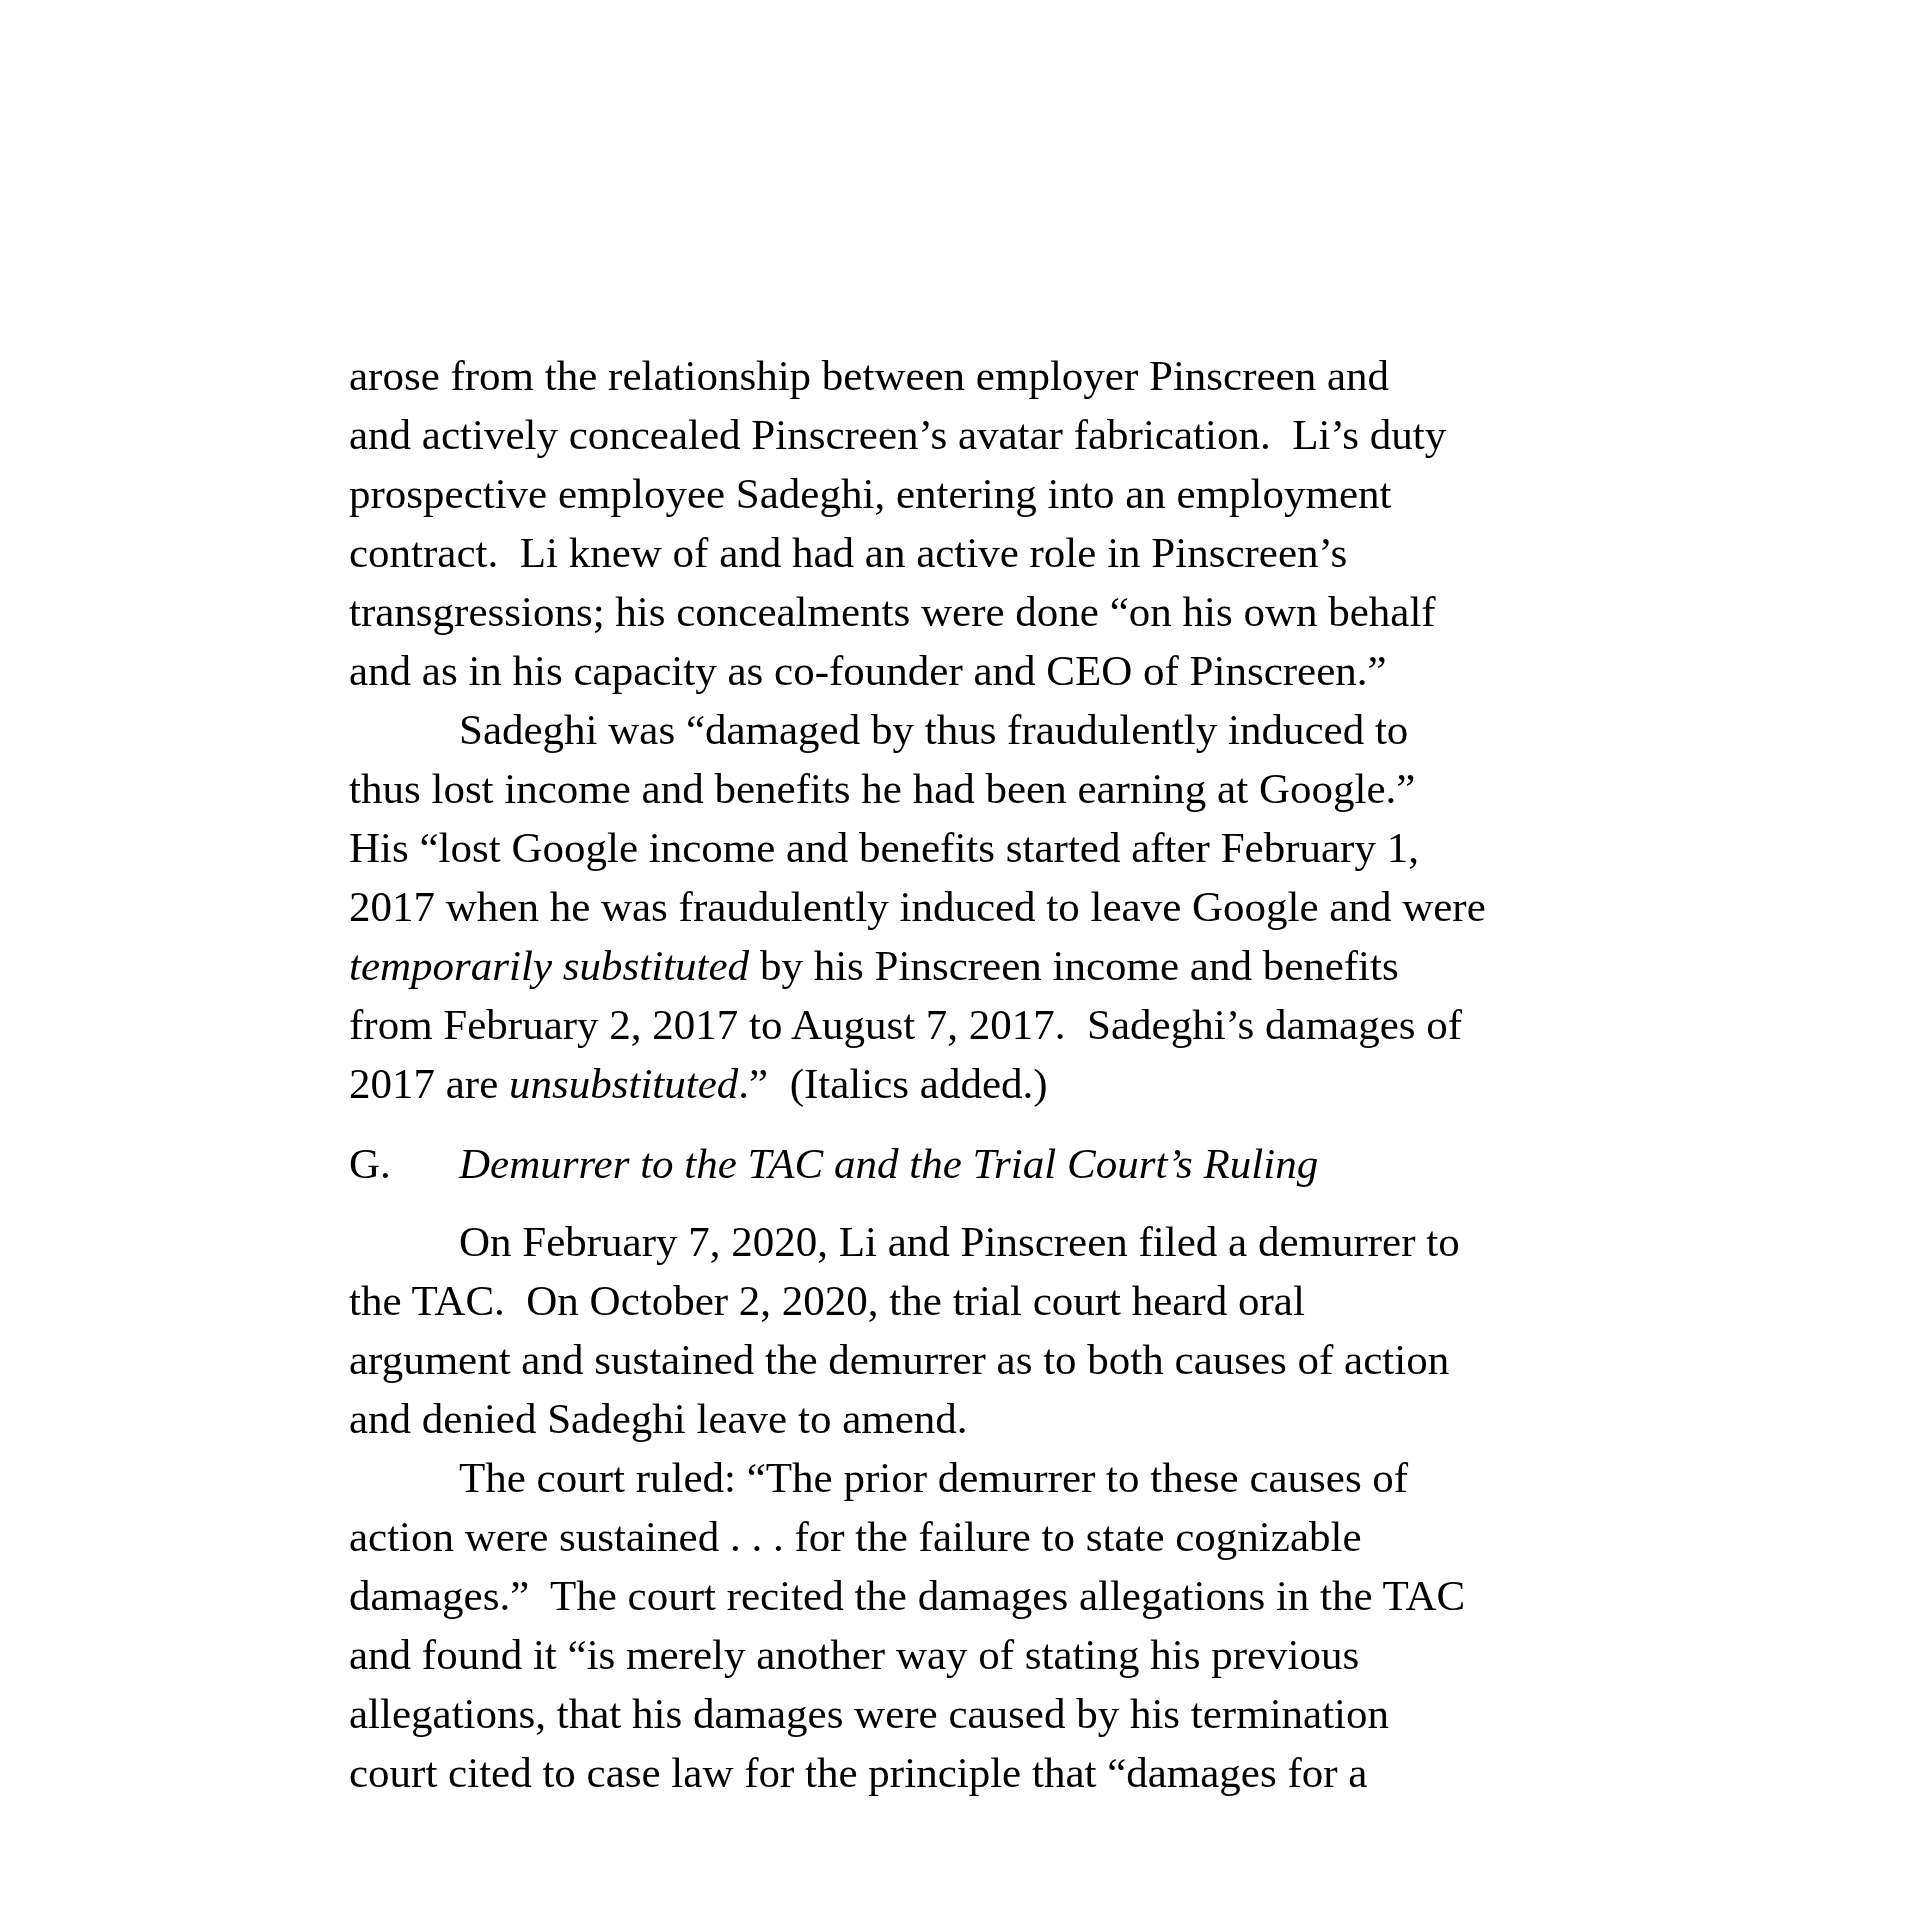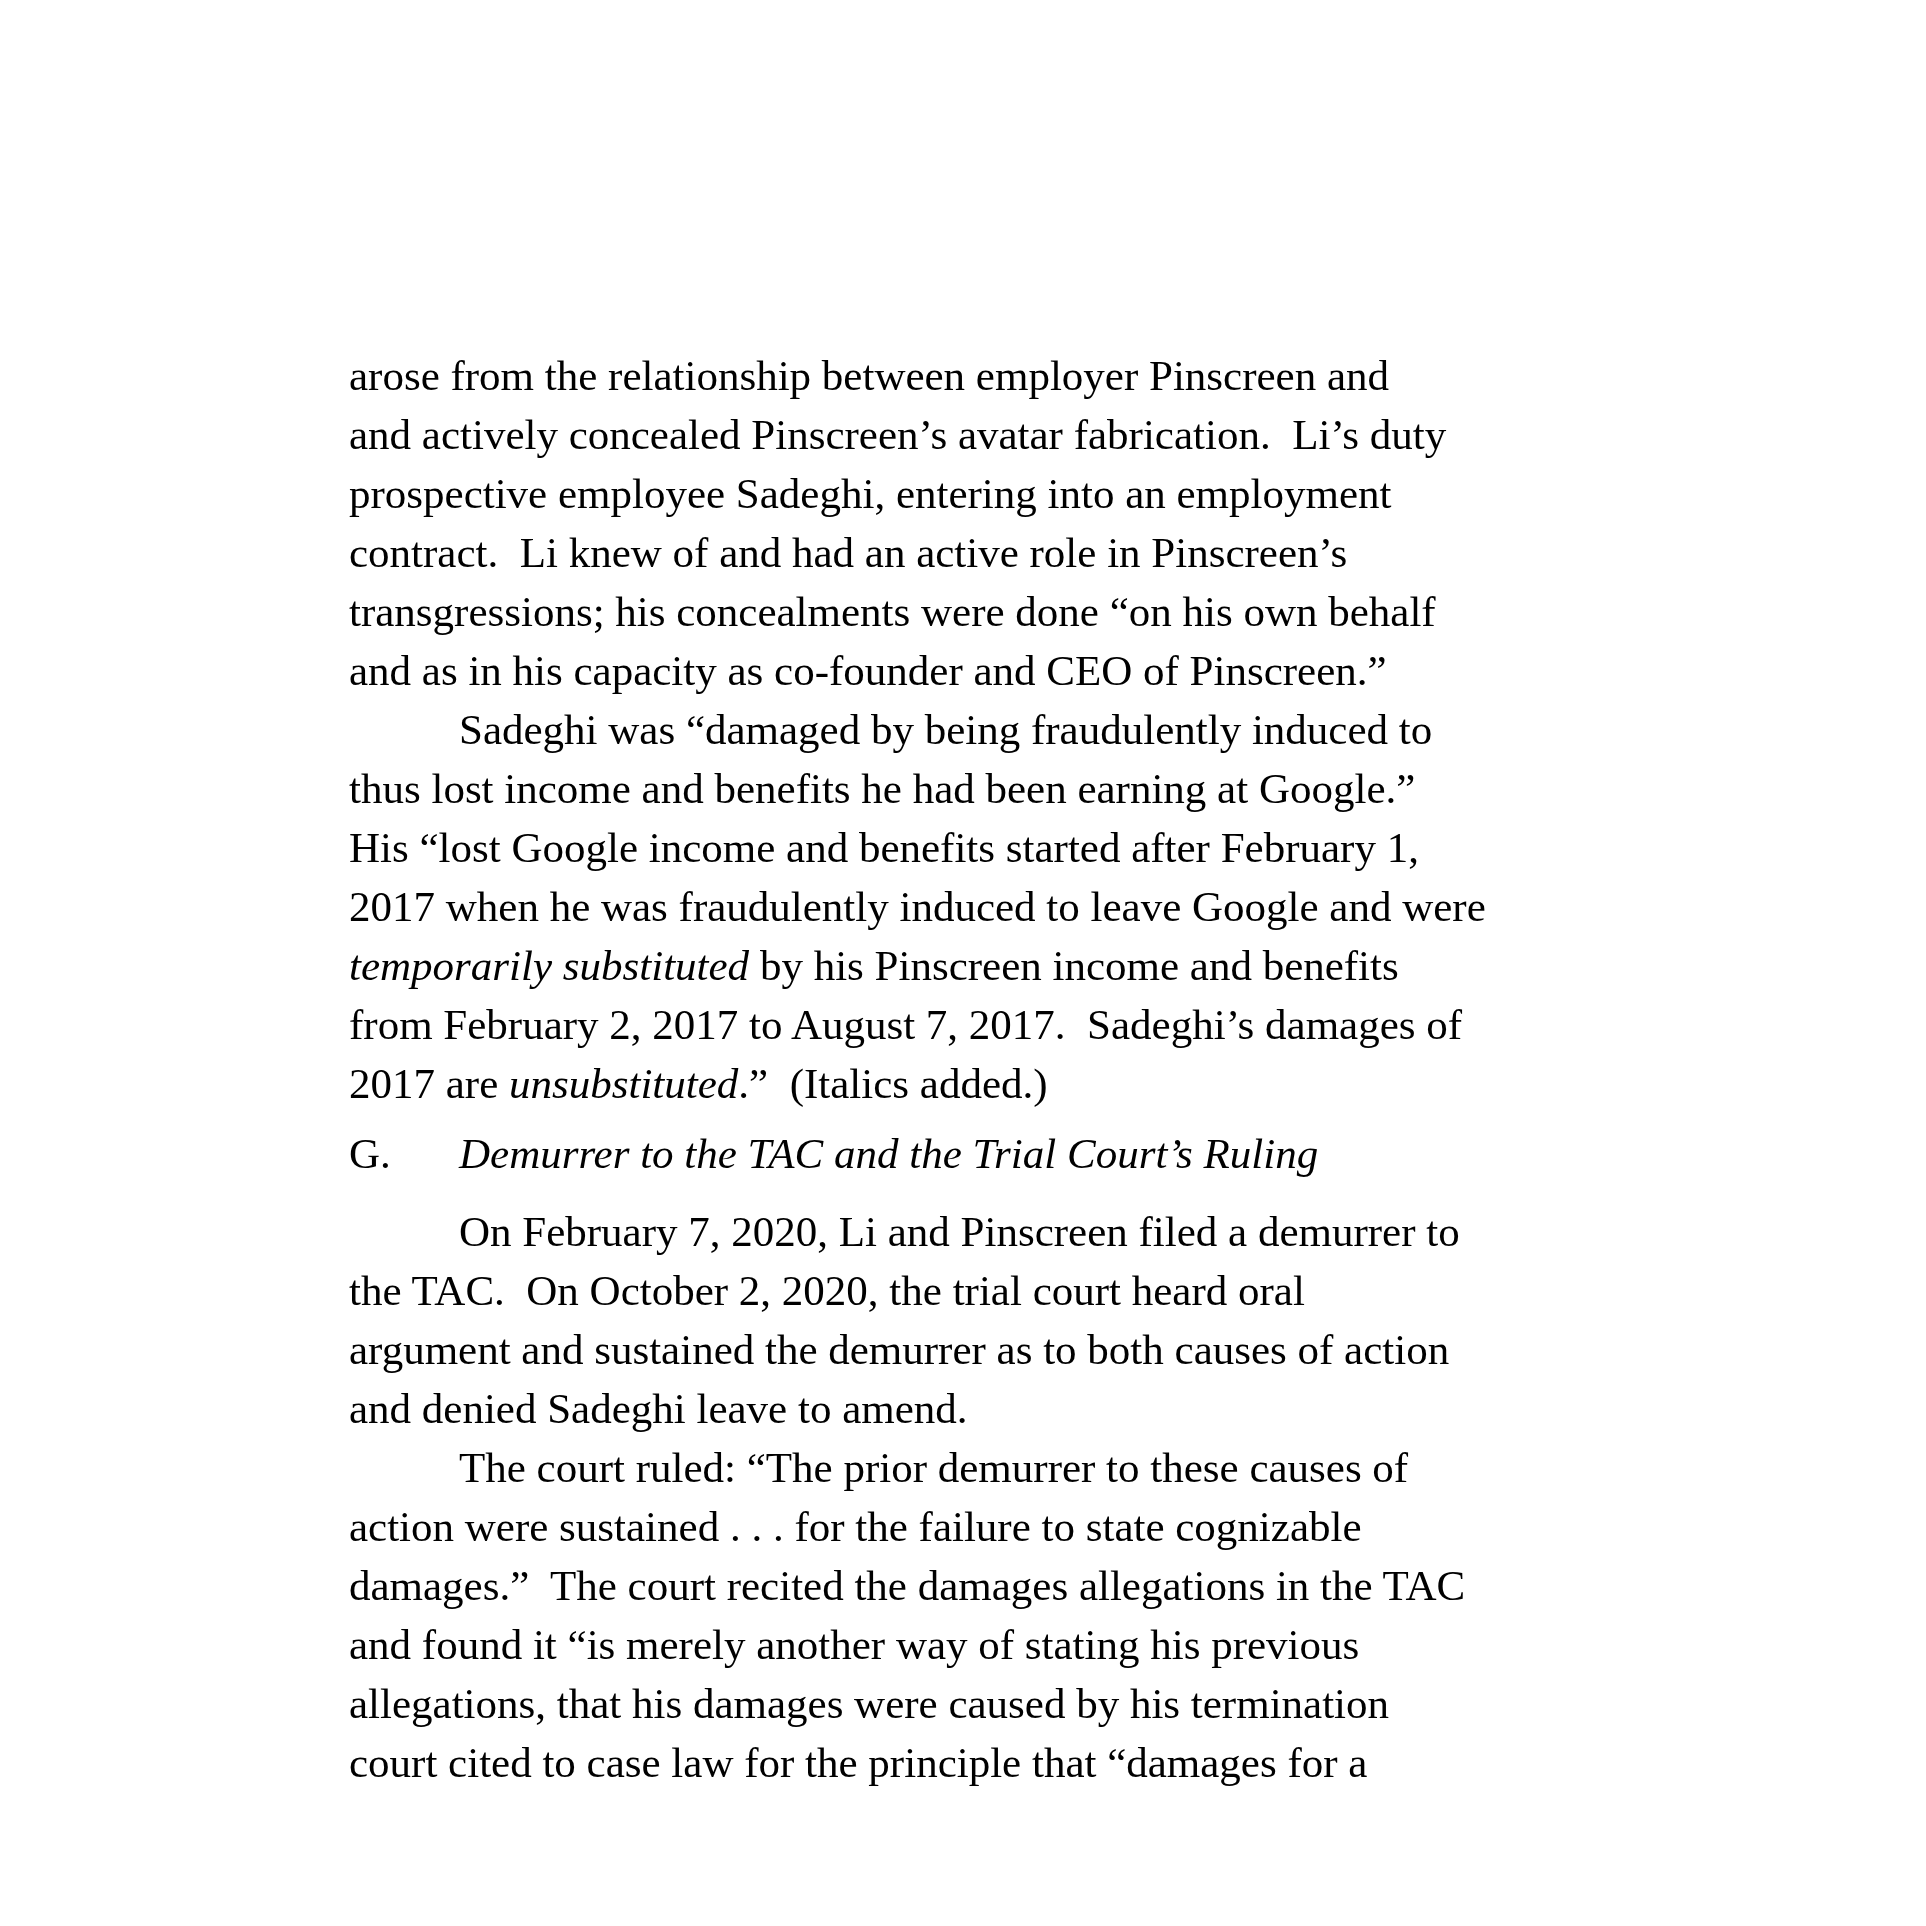--- a/index.html
+++ b/index.html
@@ -18,35 +18,35 @@
   .text-block {
     position: absolute;
     left: 349px; top: 346px;
     width: 1287px;
     font-size: 43px;
     line-height: 59px;
   }
   .line { white-space: pre; }
   .line.indent { text-indent: 110px; }
   .italic { font-style: italic; }
-  .heading-line { margin-top: 11px; margin-bottom: 19px; }
+  .heading-line { margin-top: 21px; margin-bottom: 19px; }
   .heading-label { display: inline-block; width: 110px; font-style: normal; }
 </style>
 </head>
 <body>
 
 <div class="page">
   <div class="text-block">
       <div class="line"><span>arose from the relationship between employer Pinscreen and</span></div>
       <div class="line"><span>and actively concealed Pinscreen’s avatar fabrication.  Li’s duty</span></div>
       <div class="line"><span>prospective employee Sadeghi, entering into an employment</span></div>
       <div class="line"><span>contract.  Li knew of and had an active role in Pinscreen’s</span></div>
       <div class="line"><span>transgressions; his concealments were done “on his own behalf</span></div>
       <div class="line"><span>and as in his capacity as co-founder and CEO of Pinscreen.”</span></div>
-      <div class="line indent"><span>Sadeghi was “damaged by being fraudulently induced to</span></div>
+      <div class="line indent"><span>Sadeghi was “damaged by thus fraudulently induced to</span></div>
       <div class="line"><span>thus lost income and benefits he had been earning at Google.”</span></div>
       <div class="line"><span>His “lost Google income and benefits started after February 1,</span></div>
       <div class="line"><span>2017 when he was fraudulently induced to leave Google and were</span></div>
       <div class="line"><span class="italic">temporarily substituted</span><span> by his Pinscreen income and benefits</span></div>
       <div class="line"><span>from February 2, 2017 to August 7, 2017.  Sadeghi’s damages of</span></div>
       <div class="line"><span>2017 are </span><span class="italic">unsubstituted</span><span>.”  (Italics added.)</span></div>
       <div class="line heading-line"><span class="heading-label">G.</span><span class="italic">Demurrer to the TAC and the Trial Court’s Ruling</span></div>
       <div class="line indent"><span>On February 7, 2020, Li and Pinscreen filed a demurrer to</span></div>
       <div class="line"><span>the TAC.  On October 2, 2020, the trial court heard oral</span></div>
       <div class="line"><span>argument and sustained the demurrer as to both causes of action</span></div>

